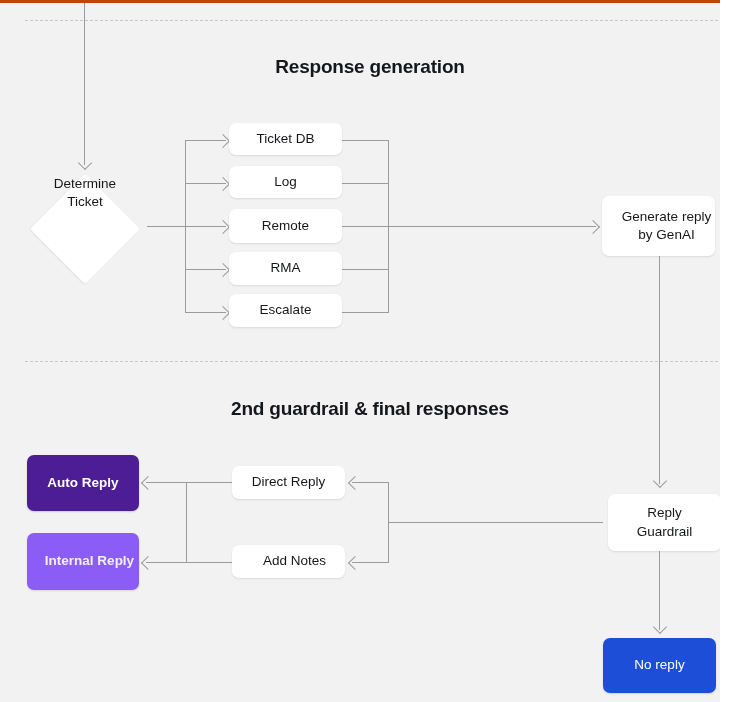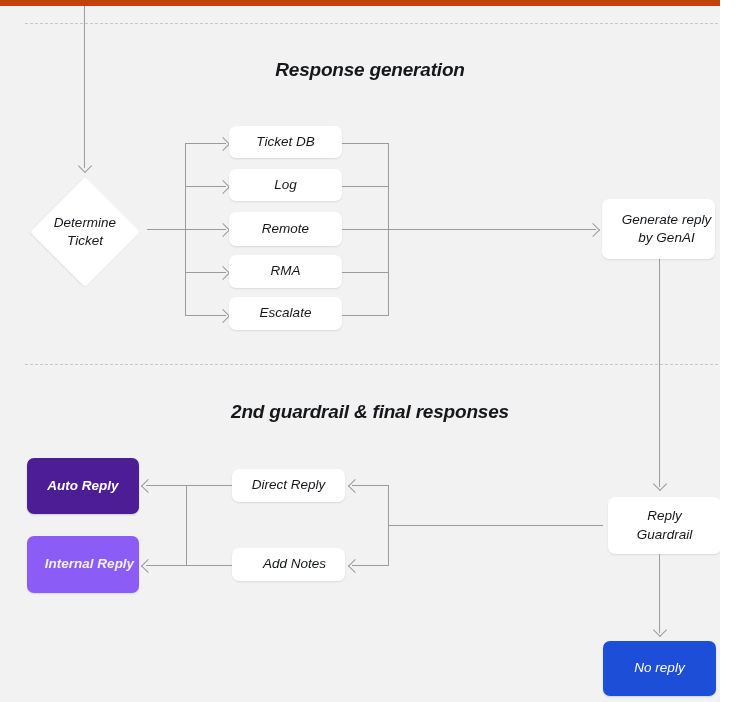--- a/index.html
+++ b/index.html
@@ -10,22 +10,21 @@
   body {
     font-family: "Liberation Sans", sans-serif;
   }
   #canvas {
     position: relative;
     width: 720px;
     height: 702px;
     background: #f2f2f2;
     overflow: hidden;
     box-sizing: border-box;
-    border-top: 6px solid #c2410c;
-    font-style: italic;
+    border-top: 3px solid #c2410c;
   }
 
   
   .section-title {
     position: absolute;
     left: 0;
     width: 740px;
     text-align: center;
     font-size: 19px;
     font-weight: bold;
@@ -102,21 +101,20 @@
     border-radius: 3px;
     box-shadow: 0 1px 2px rgba(0,0,0,0.08);
   }
   #node-determine .diamond-label {
     position: absolute;
     left: 0;
     top: 0;
     width: 110px;
     height: 108px;
     display: flex;
-    align-items: center;
     justify-content: center;
     text-align: center;
     font-size: 13.5px;
     line-height: 1.35;
     color: #15171a;
   }
 
   
   .hline {
     position: absolute;

